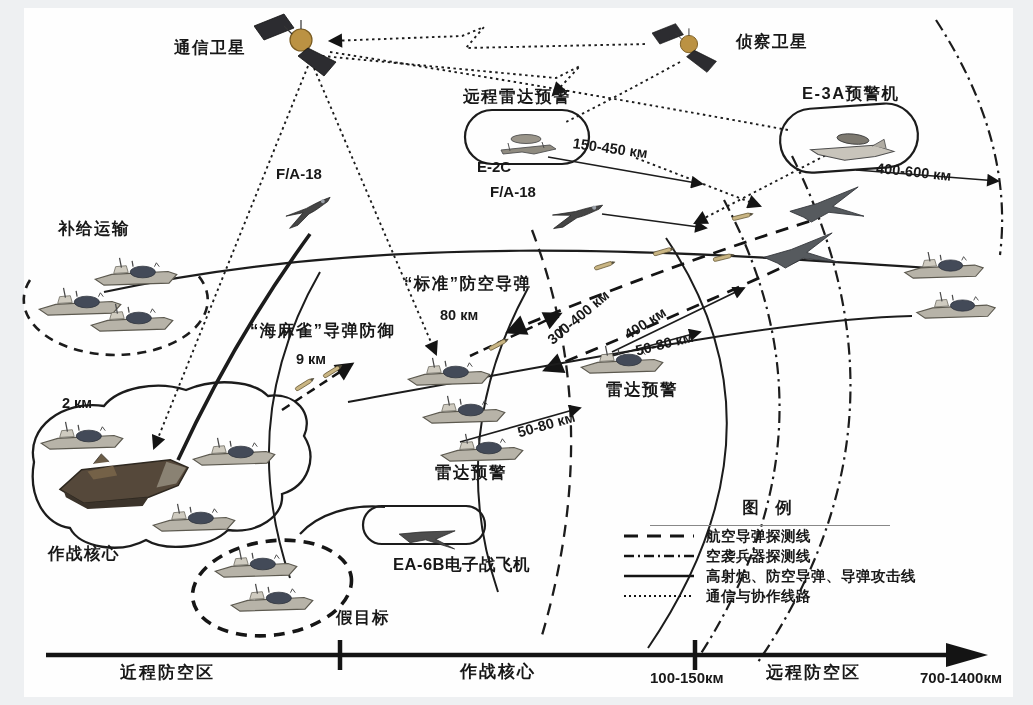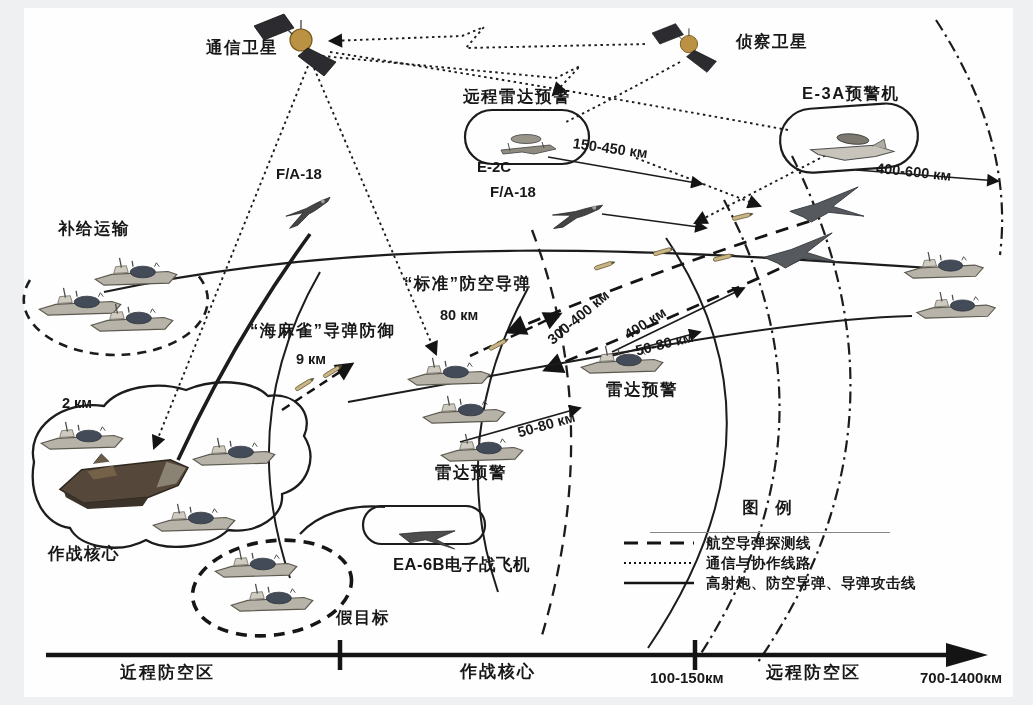--- a/index.html
+++ b/index.html
@@ -15,21 +15,21 @@
   .lbl{
     position:absolute;color:#181818;white-space:nowrap;
     font-family:"Liberation Sans",sans-serif;line-height:1.1;
   }
   .cjk{font-size:16.5px;font-weight:600;letter-spacing:1.5px;}
   .latin{font-size:15px;font-weight:600;}
   .range{font-size:14.5px;font-weight:700;}
   .legend{position:absolute;left:622px;top:497px;width:340px;}
   .legend-title{
     font-size:16.5px;font-weight:700;letter-spacing:6px;text-align:center;
-    width:240px;margin-left:28px;padding-bottom:13px;border-bottom:1.5px solid #888;
+    width:240px;margin-left:28px;padding-bottom:6px;border-bottom:1.5px solid #888;
     color:#181818;
   }
   .legend-row{display:flex;align-items:center;gap:10px;height:19.5px;margin-top:0.5px;}
   .legend-row .sample{width:74px;flex:0 0 74px;display:flex;align-items:center;}
   .legend-row .txt{font-size:14.5px;font-weight:600;color:#181818;letter-spacing:0.5px;white-space:nowrap;}
   .axis-zone{font-size:17px;font-weight:700;letter-spacing:2px;}
   .axis-tick{font-size:15px;font-weight:700;}
 </style>
 </head>
 <body>
@@ -194,21 +194,21 @@
     <use href="#missile" x="293" y="381" width="23" height="7" transform="rotate(-32 304 384)"></use>
     <use href="#missile" x="321" y="368" width="23" height="7" transform="rotate(-32 332 371)"></use>
     <use href="#missile" x="487" y="341" width="23" height="7" transform="rotate(-28 498 344)"></use>
     <use href="#missile" x="593" y="262" width="23" height="7" transform="rotate(-18 604 265)"></use>
     <use href="#missile" x="652" y="248" width="23" height="7" transform="rotate(-16 663 251)"></use>
     <use href="#missile" x="712" y="254" width="23" height="7" transform="rotate(-14 723 257)"></use>
     <use href="#missile" x="731" y="213" width="23" height="7" transform="rotate(-14 742 216)"></use>
   </g>
 </svg>
 
-<div class="lbl cjk" style="left:174px;top:38px;margin-left:32px;">通信卫星</div>
+<div class="lbl cjk" style="left:174px;top:38px;">通信卫星</div>
 <div class="lbl cjk" style="left:736px;top:32px;">侦察卫星</div>
 <div class="lbl cjk" style="left:463px;top:87px;text-align:center;">远程雷达预警</div>
 <div class="lbl latin" style="left:477px;top:159px;">E-2C</div>
 <div class="lbl range" style="left:574px;top:136px;transform:rotate(8deg);transform-origin:left top;">150-450 км</div>
 <div class="lbl cjk" style="left:802px;top:84px;">E-3A预警机</div>
 <div class="lbl range" style="left:877px;top:161px;transform:rotate(6deg);transform-origin:left top;">400-600 км</div>
 <div class="lbl latin" style="left:276px;top:166px;">F/A-18</div>
 <div class="lbl latin" style="left:490px;top:184px;">F/A-18</div>
 <div class="lbl cjk" style="left:58px;top:219px;">补给运输</div>
 <div class="lbl cjk" style="left:404px;top:274px;">“标准”防空导弹</div>
@@ -232,32 +232,40 @@
     <span class="sample">
       <svg width="74" height="8">
           <line x1="2" y1="4" x2="72" y2="4" stroke="#141414" stroke-width="2.8" stroke-dasharray="14,9"></line>
         </svg>
     </span>
     <span class="txt">航空导弹探测线</span>
   </div>
   <div class="legend-row">
     <span class="sample">
       <svg width="74" height="8">
+          <line x1="2" y1="4" x2="72" y2="4" stroke="#141414" stroke-width="2.4" stroke-dasharray="10,4,2,4"></line>
+        </svg>
+    </span>
+    <span class="txt">空袭兵器探测线</span>
+  </div>
+  <div class="legend-row">
+    <span class="sample">
+      <svg width="74" height="8">
+          <line x1="2" y1="4" x2="72" y2="4" stroke="#141414" stroke-width="2.4"></line>
+        </svg>
+    </span>
+    <span class="txt">高射炮、防空导弹、导弹攻击线</span>
+  </div>
+  <div class="legend-row">
+    <span class="sample">
+      <svg width="74" height="8">
           <line x1="2" y1="4" x2="72" y2="4" stroke="#141414" stroke-width="2.2" stroke-dasharray="2,3"></line>
         </svg>
     </span>
     <span class="txt">通信与协作线路</span>
-  </div>
-  <div class="legend-row">
-    <span class="sample">
-      <svg width="74" height="8">
-          <line x1="2" y1="4" x2="72" y2="4" stroke="#141414" stroke-width="2.4"></line>
-        </svg>
-    </span>
-    <span class="txt">高射炮、防空导弹、导弹攻击线</span>
   </div>
 </div>
 
 <div class="lbl axis-zone" style="left:120px;top:664px;">近程防空区</div>
 <div class="lbl axis-tick" style="left:304px;top:706px;">15-30км</div>
 <div class="lbl axis-zone" style="left:460px;top:663px;">作战核心</div>
 <div class="lbl axis-tick" style="left:650px;top:670px;">100-150км</div>
 <div class="lbl axis-zone" style="left:766px;top:664px;">远程防空区</div>
 <div class="lbl axis-tick" style="left:920px;top:670px;">700-1400км</div>
 

